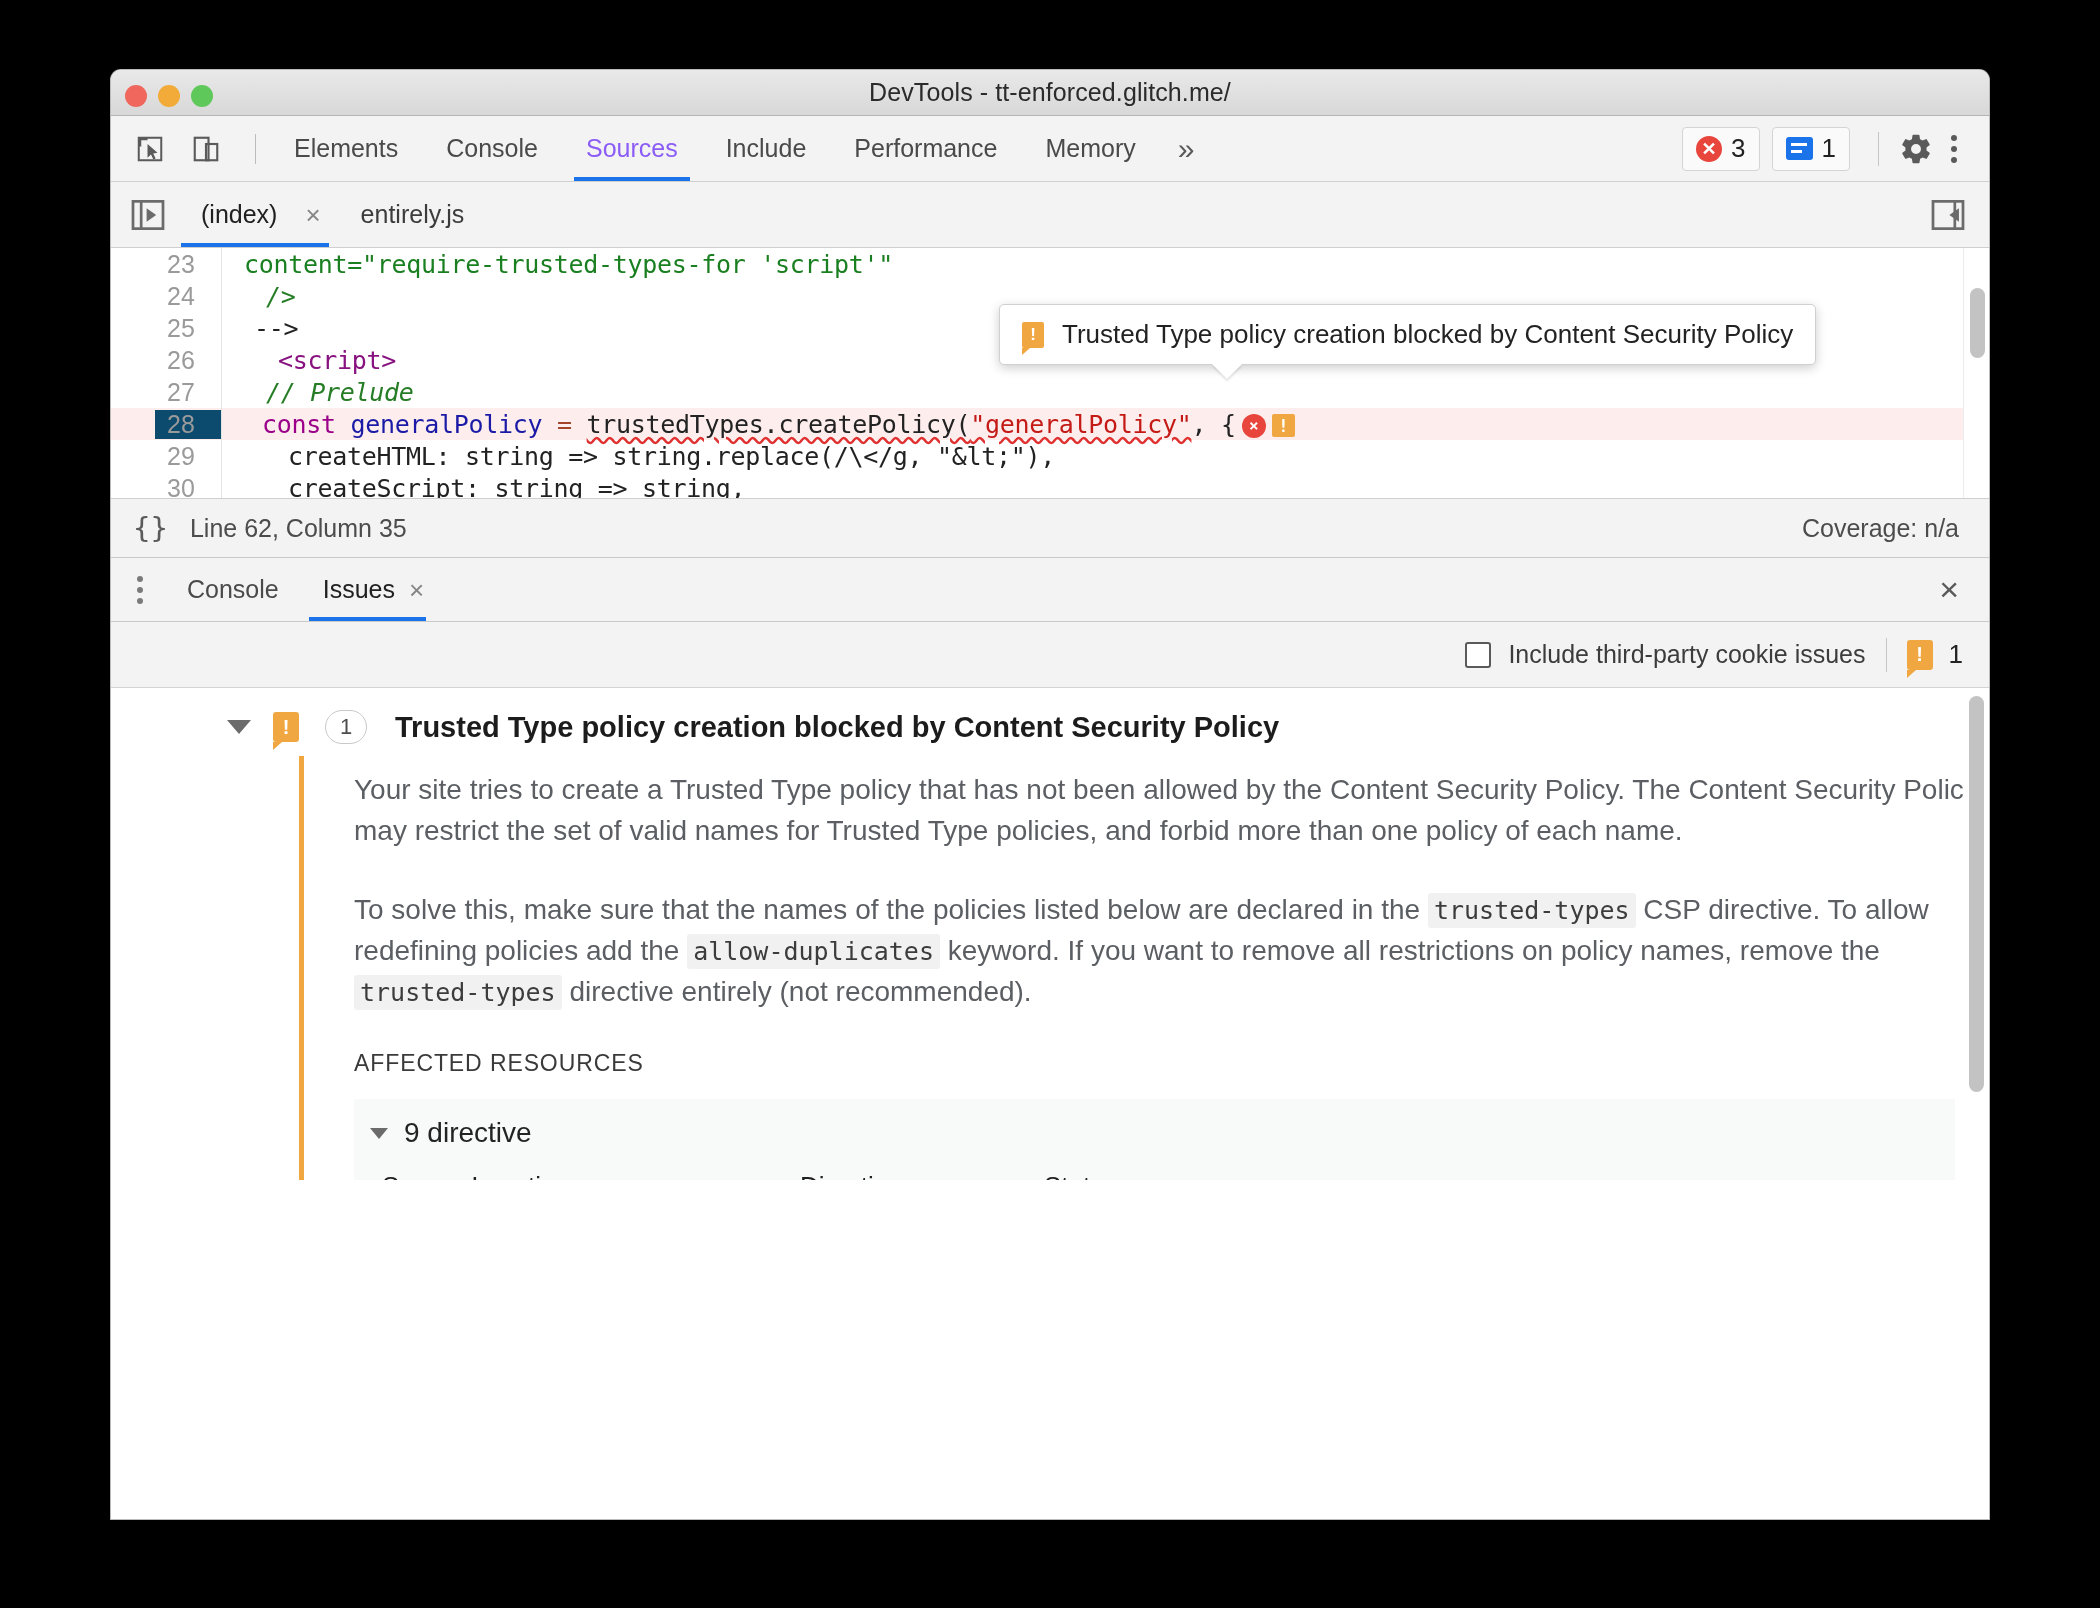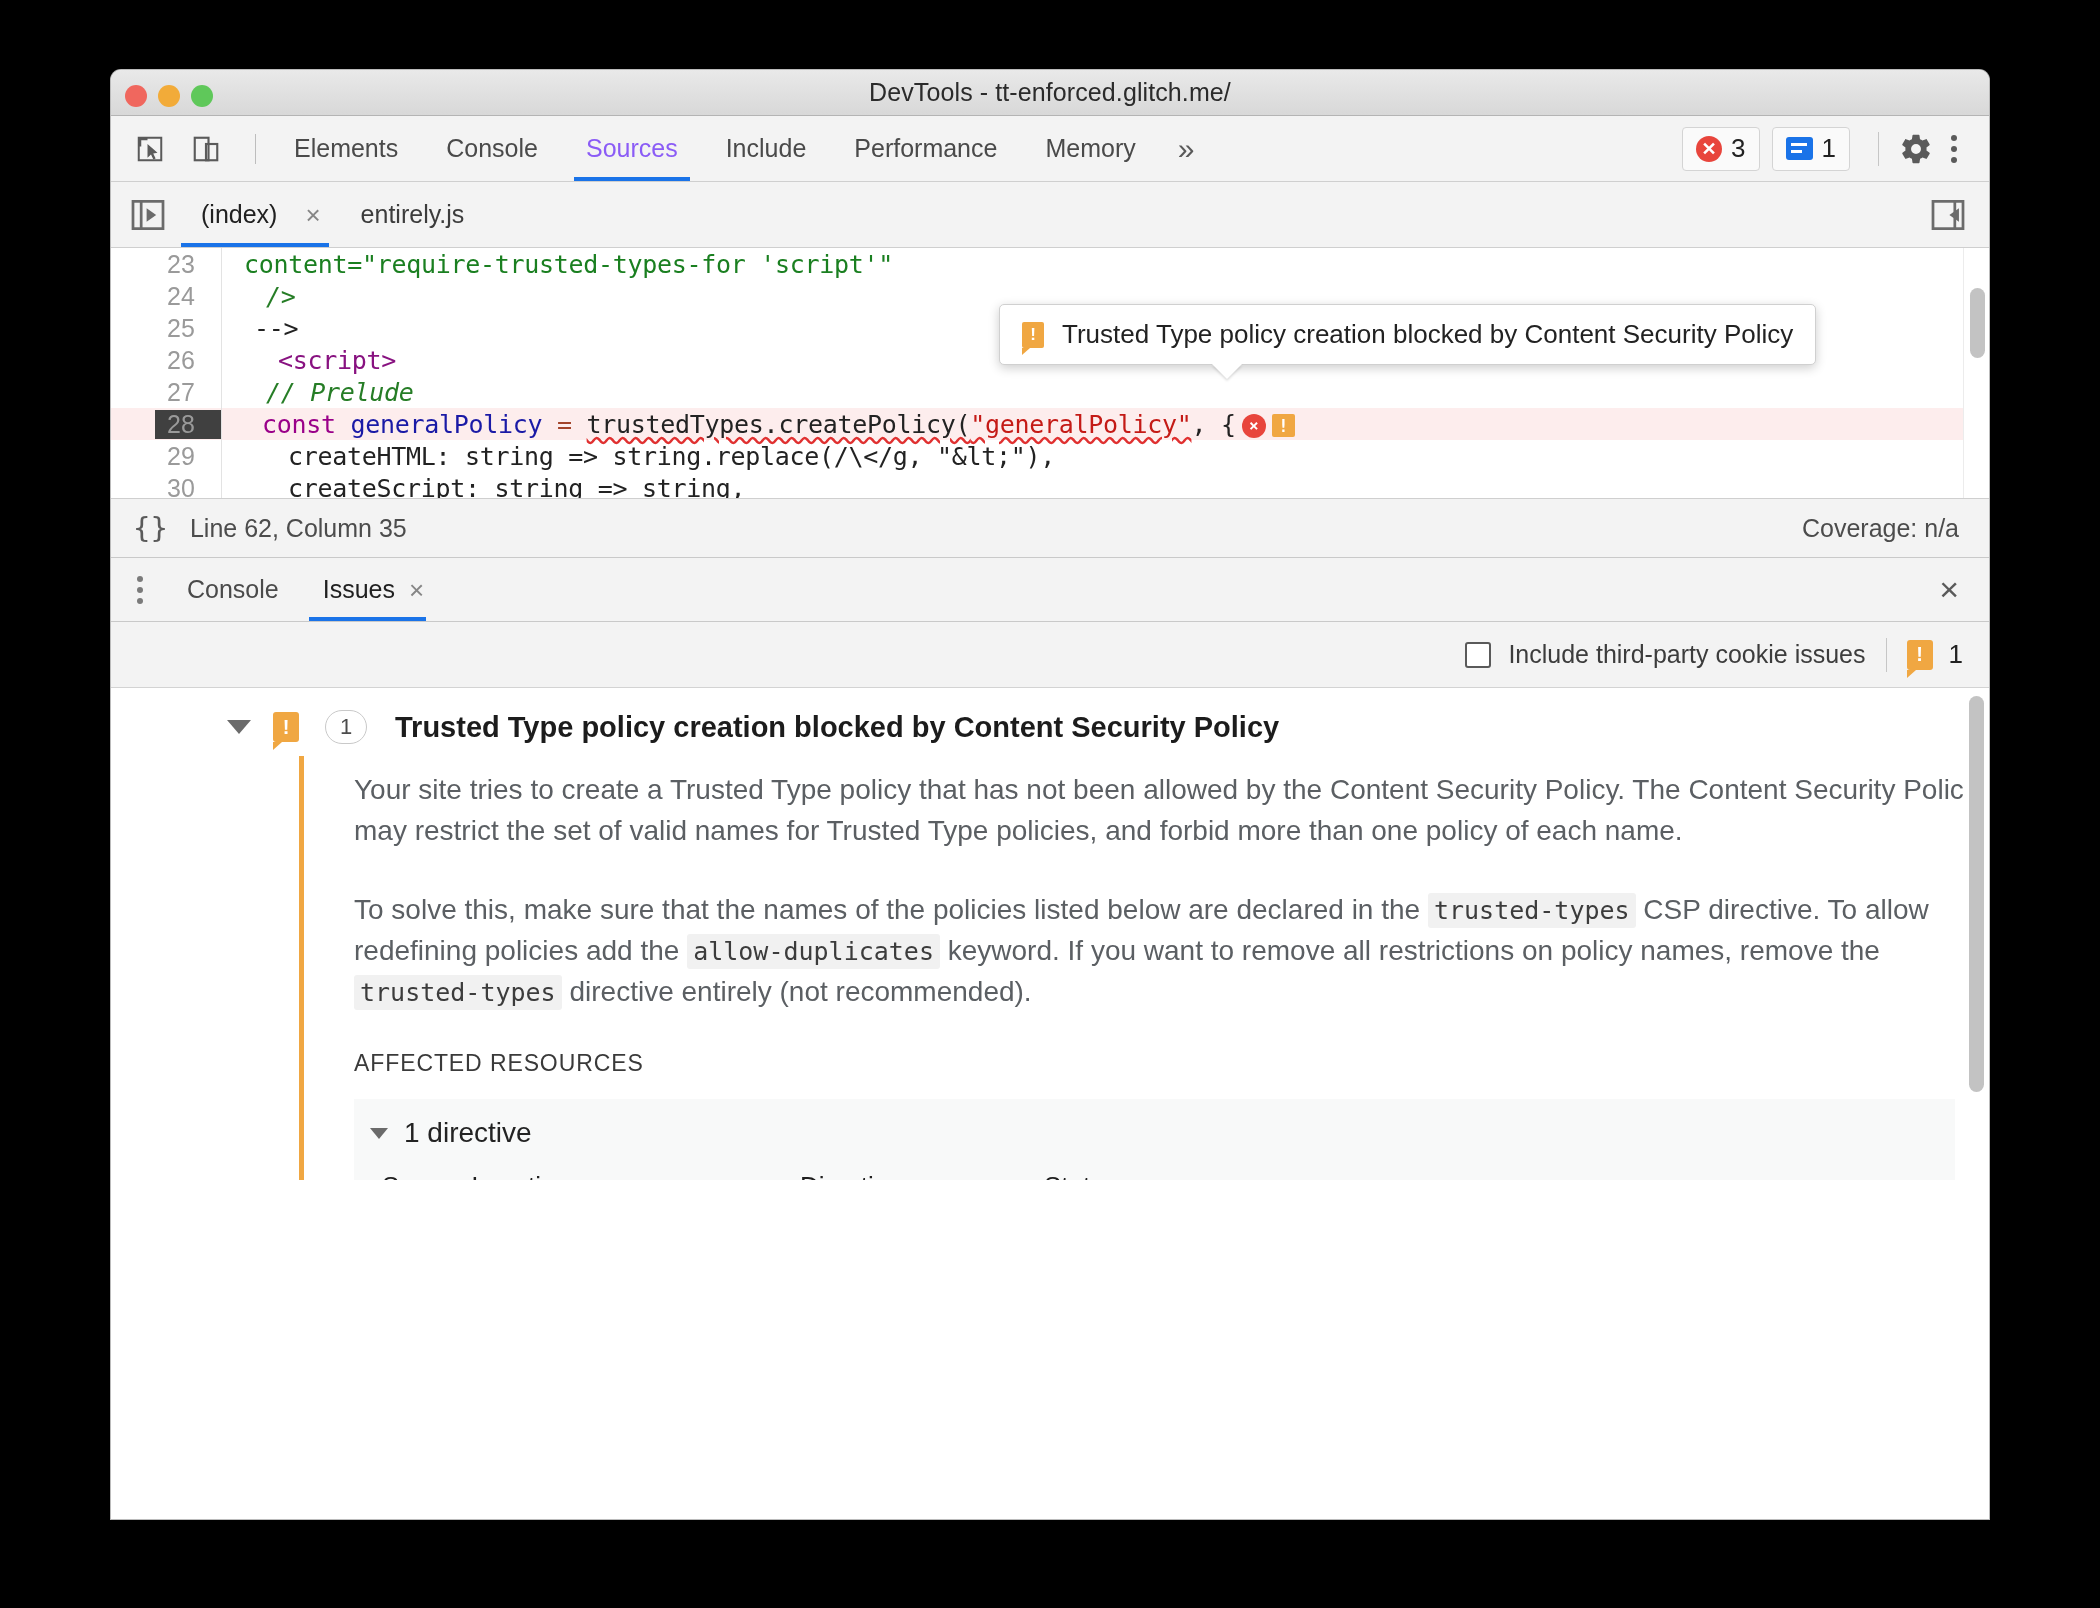--- a/index.html
+++ b/index.html
@@ -121,21 +121,21 @@
   
   #editor {
     position: relative;
     height: 250px;
     background: #fff;
     overflow: hidden;
     font-family: "DejaVu Sans Mono", monospace;
   }
   .code-row { display: flex; height: 32px; align-items: center; position: relative; }
   .code-row.highlight { background: #fdeded; }
-  .code-row.highlight .ln { background: #404040; }
+  .code-row.highlight .ln { background: #0c4a6e; }
   .ln {
     width: 66px; min-width: 66px; text-align: center;
     font-size: 25px; color: #9a9a9a; padding-right: 14px;
     font-family: Liberation Sans, sans-serif;
     margin-left: 44px;
   }
   .gutter-line { width: 1px; background: #e3e3e3; align-self: stretch; }
   .code {
     padding-left: 22px; font-size: 25px; white-space: pre;
     font-family: "DejaVu Sans Mono", monospace; color: #222;
@@ -563,21 +563,21 @@
 
     <div id="issue-detail">
       <p class="para">Your site tries to create a Trusted Type policy that has not been allowed by the Content Security Policy. The Content Security Policy may restrict the set of valid names for Trusted Type policies, and forbid more than one policy of each name.</p>
       <p class="para"><span>To solve this, make sure that the names of the policies listed below are declared in the </span><code class="mono">trusted-types</code><span> CSP directive. To allow redefining policies add the </span><code class="mono">allow-duplicates</code><span> keyword. If you want to remove all restrictions on policy names, remove the </span><code class="mono">trusted-types</code><span> directive entirely (not recommended).</span></p>
 
       <div id="affected-label">AFFECTED RESOURCES</div>
 
       <div id="resources-box">
         <div id="directive-toggle">
           <span class="caret-sm"></span>
-          <span>1 directive</span>
+          <span>9 directive</span>
         </div>
         <table id="res-table">
           <thead>
             <tr>
               <th>Source Location</th>
               <th>Directive</th>
               <th>Status</th>
             </tr>
           </thead>
 

